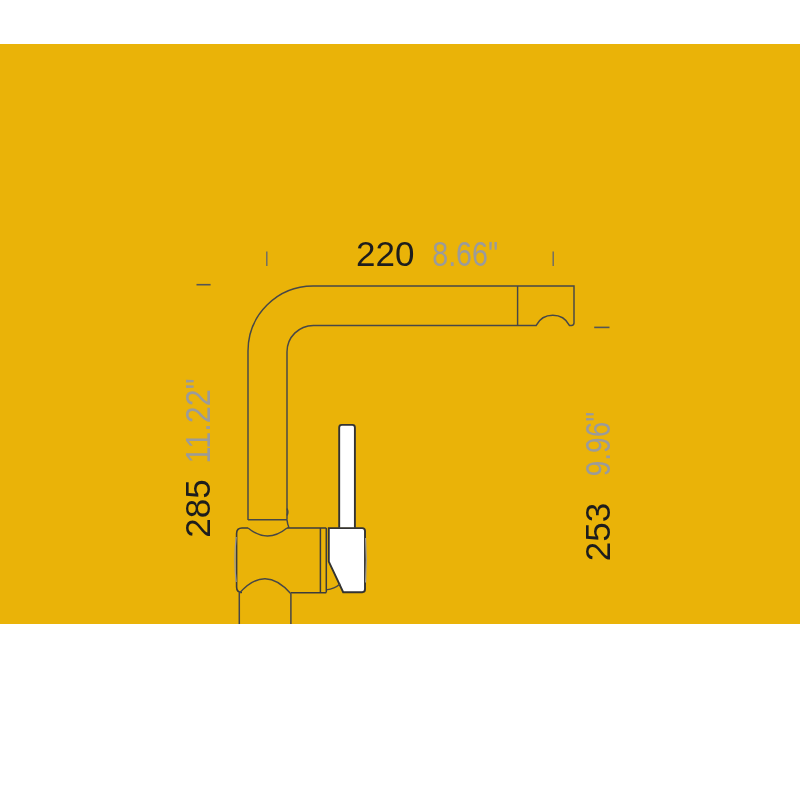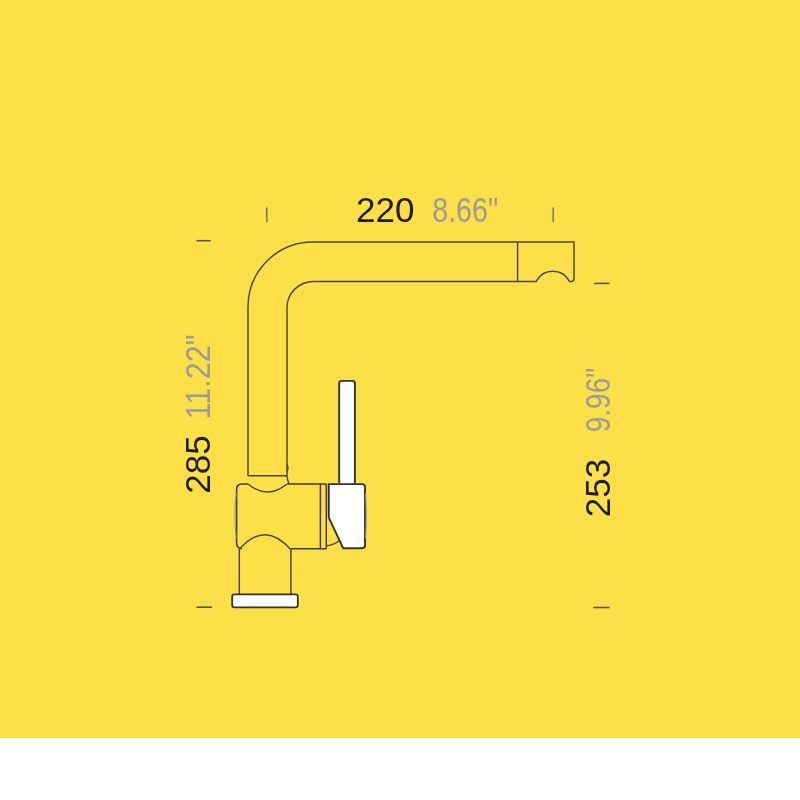--- a/index.html
+++ b/index.html
@@ -1,16 +1,16 @@
 <!DOCTYPE html>
 <html><head>
 <meta charset="utf-8">
 <style>
   html,body{margin:0;padding:0;background:#ffffff;}
-  .page{width:800px;height:738px;position:relative;background:#fde047;font-family:"Liberation Sans",sans-serif;}
+  .page{width:800px;height:580px;position:relative;background:#eab308;font-family:"Liberation Sans",sans-serif;margin-top:44px;}
   svg{position:absolute;left:0;top:0;}
   text{font-family:"Liberation Sans",sans-serif;}
 </style>
 </head>
 <body>
 
 <div class="page">
 <svg width="800" height="800" viewBox="0 0 800 800">
 
   <path d="M 248,476 V 307 A 65,65 0 0 1 313,242 H 574 V 279 Q 574,281.4 571.5,281.4 H 569.4 A 18.7,18.7 0 0 0 536.2,281.4 H 313.4 A 26.4,26.4 0 0 0 287,307.8 V 475.8" fill="none" stroke="#474747" stroke-width="1.45"></path>

